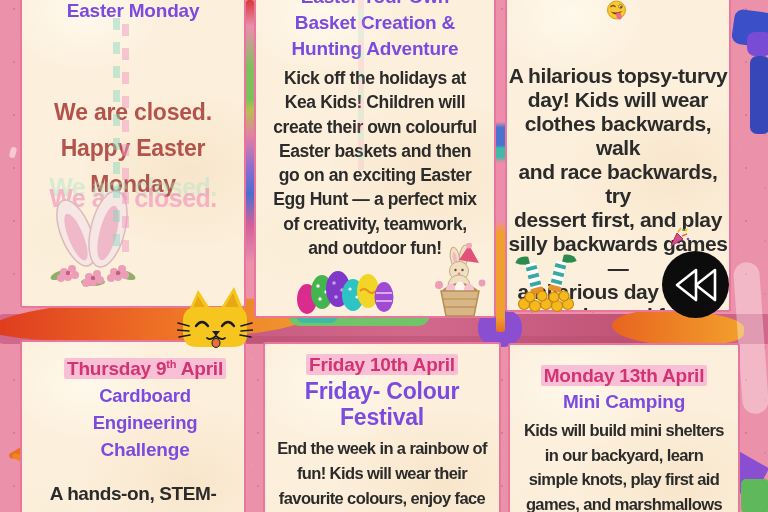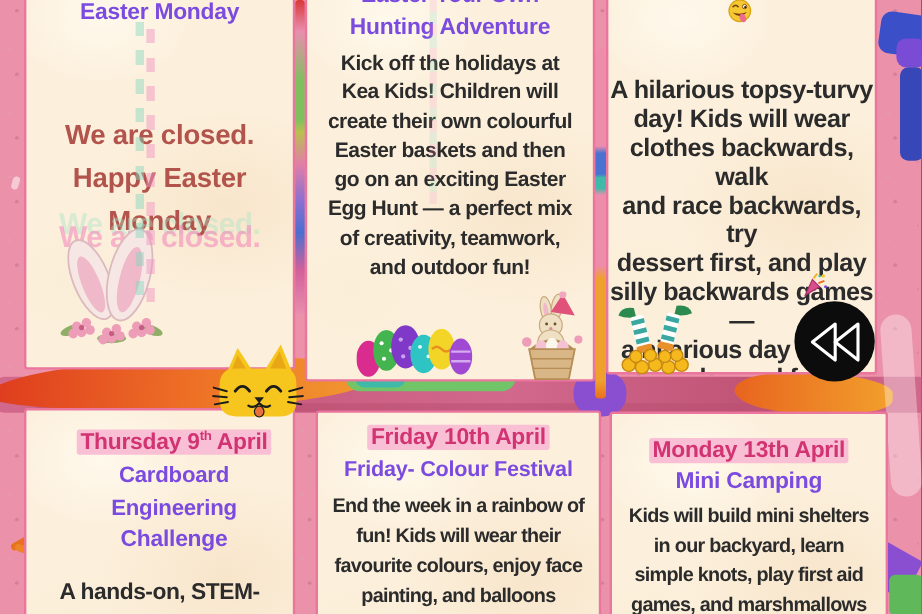--- a/index.html
+++ b/index.html
@@ -128,20 +128,21 @@
   <div class="dash" style="left:113px;top:18px;width:7px;height:238px;opacity:.5;
               background:repeating-linear-gradient(180deg,rgba(130,215,190,.9) 0 12px,transparent 12px 24px);"></div>
   <div class="dash" style="left:122px;top:18px;width:7px;height:238px;opacity:.55;
               background:repeating-linear-gradient(180deg,transparent 0 6px,rgba(240,150,195,.9) 6px 18px,transparent 18px 24px);"></div>
   <div class="dash" style="left:358px;top:0;width:6px;height:170px;opacity:.22;
               background:repeating-linear-gradient(180deg,rgba(240,150,195,.9) 0 10px,rgba(130,215,190,.9) 10px 20px);"></div>
 
   <div class="card" style="left:254px;top:-52px;width:242px;height:370px;">
     <div class="hdr" style="margin-top:34px;">
       <div>Easter Your Own</div>
+      <div>Basket Creation &amp;</div>
       <div>Hunting Adventure</div>
     </div>
     <div class="body" style="margin-top:4px;font-size:17.5px;line-height:24.3px;">Kick off the holidays at
 Kea Kids! Children will
 create their own colourful
 Easter baskets and then
 go on an exciting Easter
 Egg Hunt — a perfect mix
 of creativity, teamwork,
 and outdoor fun!</div>
@@ -194,21 +195,21 @@
     <div class="body" style="margin-top:17px;font-size:19px;line-height:28px;">A hands-on, STEM-
 inspired day full of
 creativity, problem-</div>
   </div>
 
   <div class="card" style="left:263px;top:342px;width:238px;height:230px;">
     <div class="hdr" style="margin-top:8px;line-height:26px;">
       <div class="date">
         <span class="hl"><span>Friday 10th April</span></span>
       </div>
-      <div style="font-size:18px;">Friday- Colour Festival</div>
+      <div style="font-size:23px;">Friday- Colour Festival</div>
     </div>
     <div class="body" style="margin-top:6px;font-size:16.5px;line-height:25px;letter-spacing:-0.6px;">End the week in a rainbow of
 fun! Kids will wear their
 favourite colours, enjoy face
 painting, and balloons</div>
   </div>
 
   <div class="card" style="left:508px;top:343px;width:232px;height:230px;">
     <div class="hdr" style="margin-top:18px;line-height:26px;">
       <div class="date">

